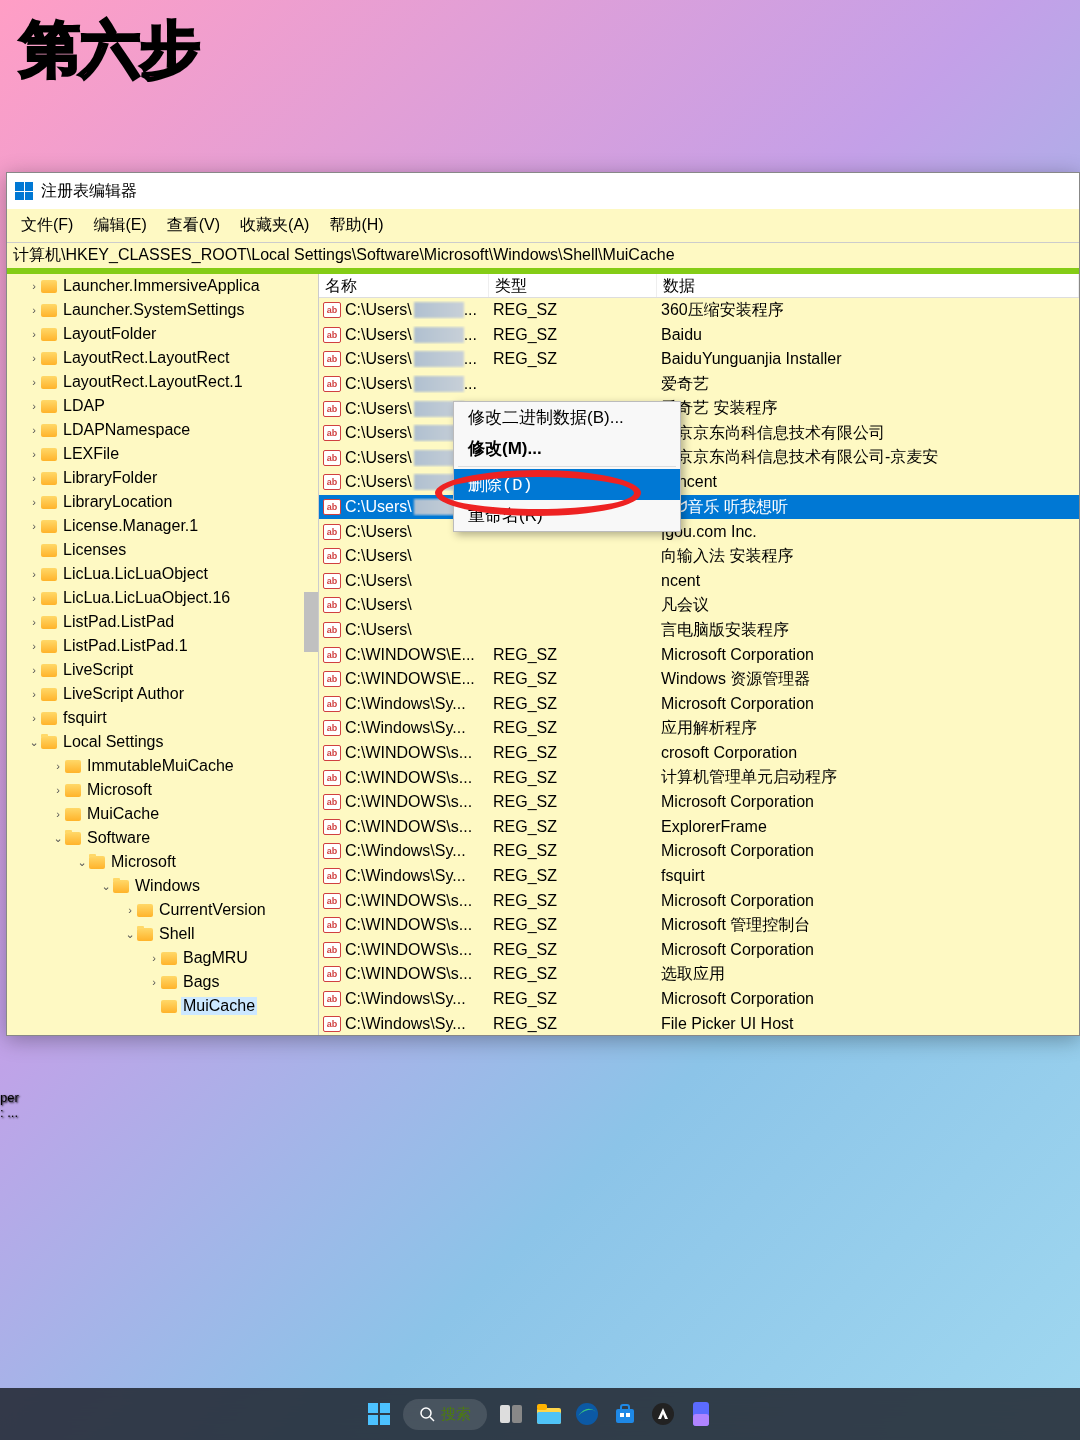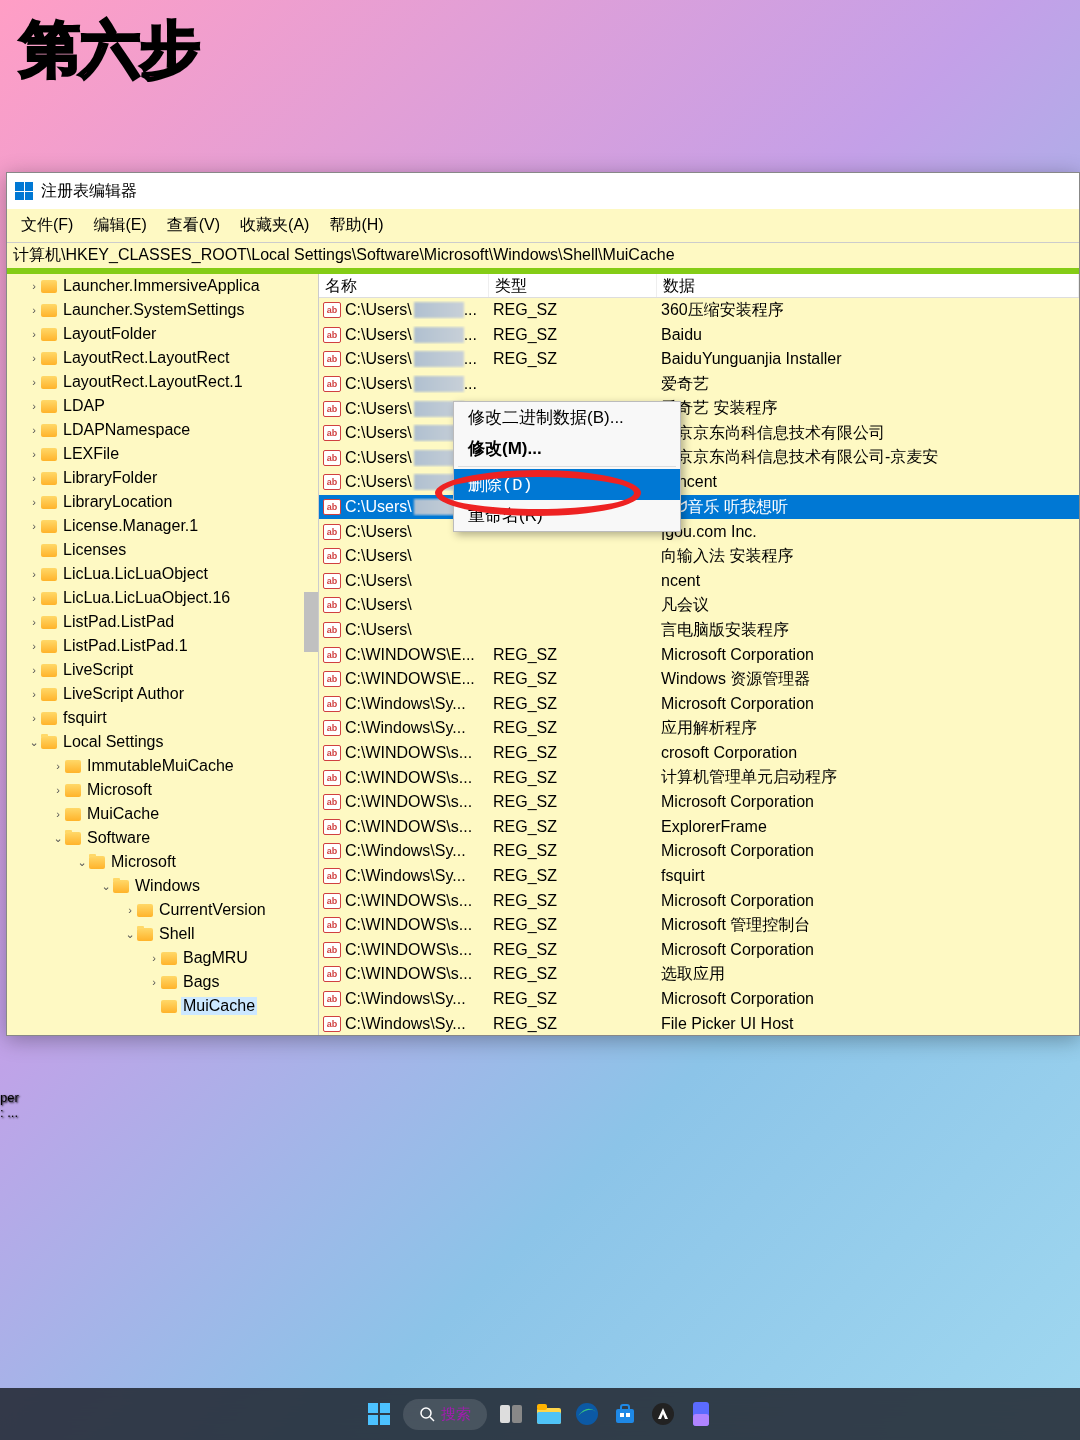--- a/index.html
+++ b/index.html
@@ -38,21 +38,21 @@
 .cell-data { flex: 1; padding-left: 4px; white-space: nowrap; overflow: hidden; }
 .reg-icon { width: 18px; height: 16px; background: #fff; border: 1px solid #d04040; border-radius: 2px; margin-right: 4px; flex-shrink: 0; display: flex; align-items: center; justify-content: center; font-size: 9px; color: #d04040; font-weight: bold; }
 .blur-patch { display: inline-block; width: 50px; height: 16px; background: linear-gradient(90deg, #b0c0d0, #c8d0d8); filter: blur(1px); margin-left: 2px; }
 .context-menu { position: absolute; top: 228px; left: 446px; width: 228px; background: #f8f8f8; border: 1px solid #bbb; box-shadow: 3px 3px 8px rgba(0,0,0,.3); font-size: 17px; z-index: 10; }
 .context-menu div { padding: 4px 14px; }
 .context-menu div.sep { height: 1px; background: #ddd; padding: 0; margin: 2px 4px; }
 .context-menu div.highlighted { background: #0078d4; color: #fff; font-family: Liberation Mono, monospace; }
 .red-circle { position: absolute; top: 297px; left: 428px; width: 206px; height: 46px; border: 7px solid #e22; border-radius: 50%; z-index: 11; pointer-events: none; }
 .taskbar { position: absolute; bottom: 0; left: 0; right: 0; height: 52px; background: rgba(30,35,45,.85); backdrop-filter: blur(10px); display: flex; align-items: center; justify-content: center; gap: 10px; }
 .taskbar-icon { width: 28px; height: 28px; display: flex; align-items: center; justify-content: center; }
-.search-pill { display: flex; align-items: center; gap: 6px; background: rgba(255,255,255,.12); border-radius: 18px; padding: 6px 16px; color: #a21caf; font-size: 15px; justify-content: center; }
+.search-pill { display: flex; align-items: center; gap: 6px; background: rgba(255,255,255,.12); border-radius: 18px; padding: 6px 16px; color: #4d7c0f; font-size: 15px; justify-content: center; }
 .win-logo { width: 22px; height: 22px; display: grid; grid-template-columns: 1fr 1fr; grid-template-rows: 1fr 1fr; gap: 2px; }
 .win-logo span { background: #4cc2ff; }
 </style>
 </head>
 <body>
 
 <div class="overlay-text">第六步</div>
 <div class="desktop-label"><span>per</span><br><span>: ...</span></div>
 
 <div class="window">

